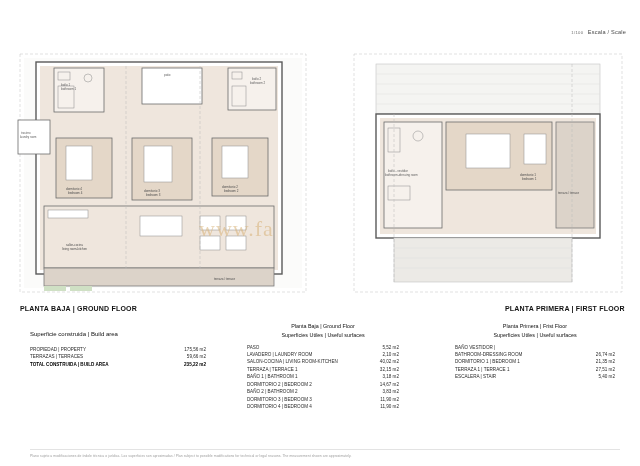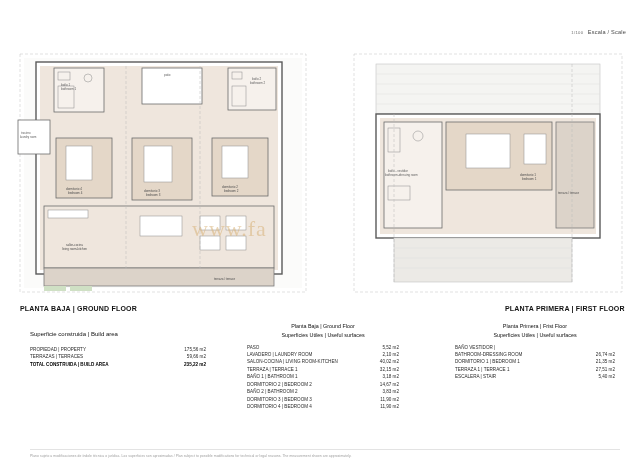--- a/index.html
+++ b/index.html
@@ -48,21 +48,21 @@
   .footer{
     position:absolute;left:30px;right:20px;bottom:8px;
     font-size:3.3px;color:#9a9a9a;letter-spacing:.1px;
   }
   .footer-rule{
     position:absolute;left:30px;right:20px;bottom:16px;height:1px;background:#e3e3e3;
   }
 
   
   .watermark{
-    position:absolute;left:192px;top:216px;
+    position:absolute;left:199px;top:216px;
     font-size:22px;color:#d8b37a;opacity:.55;
     font-family:"Liberation Serif", serif;letter-spacing:1px;
     pointer-events:none;
   }
 
   
   text{font-family:"Liberation Sans", sans-serif;}
 </style>
 </head>
 <body>

